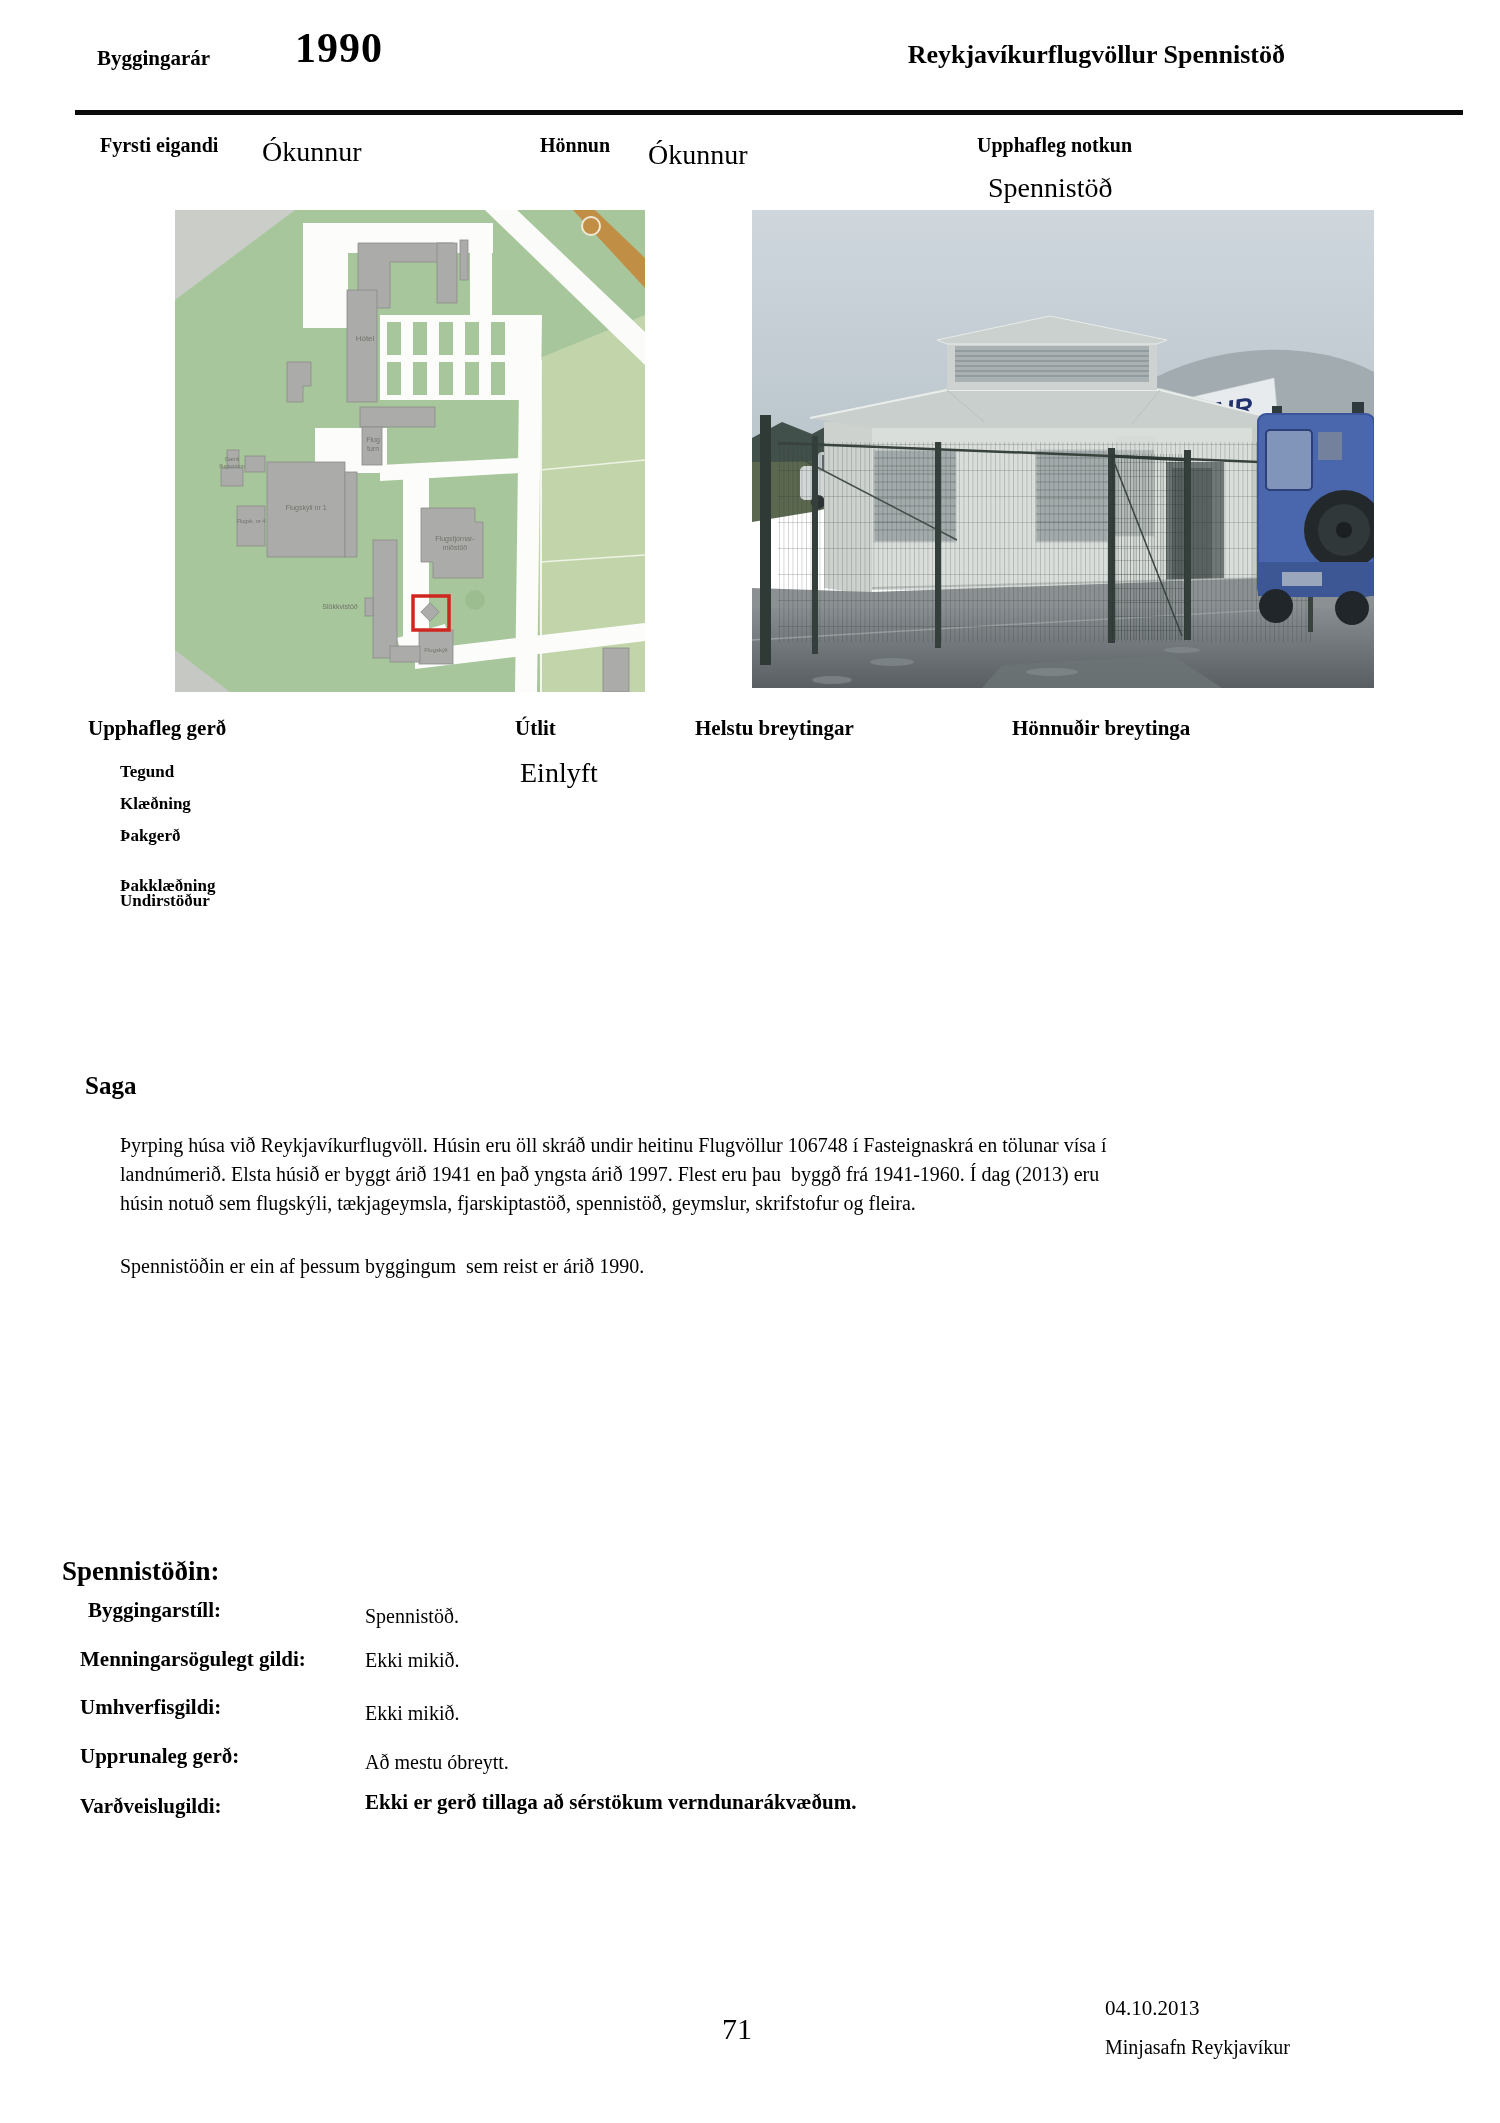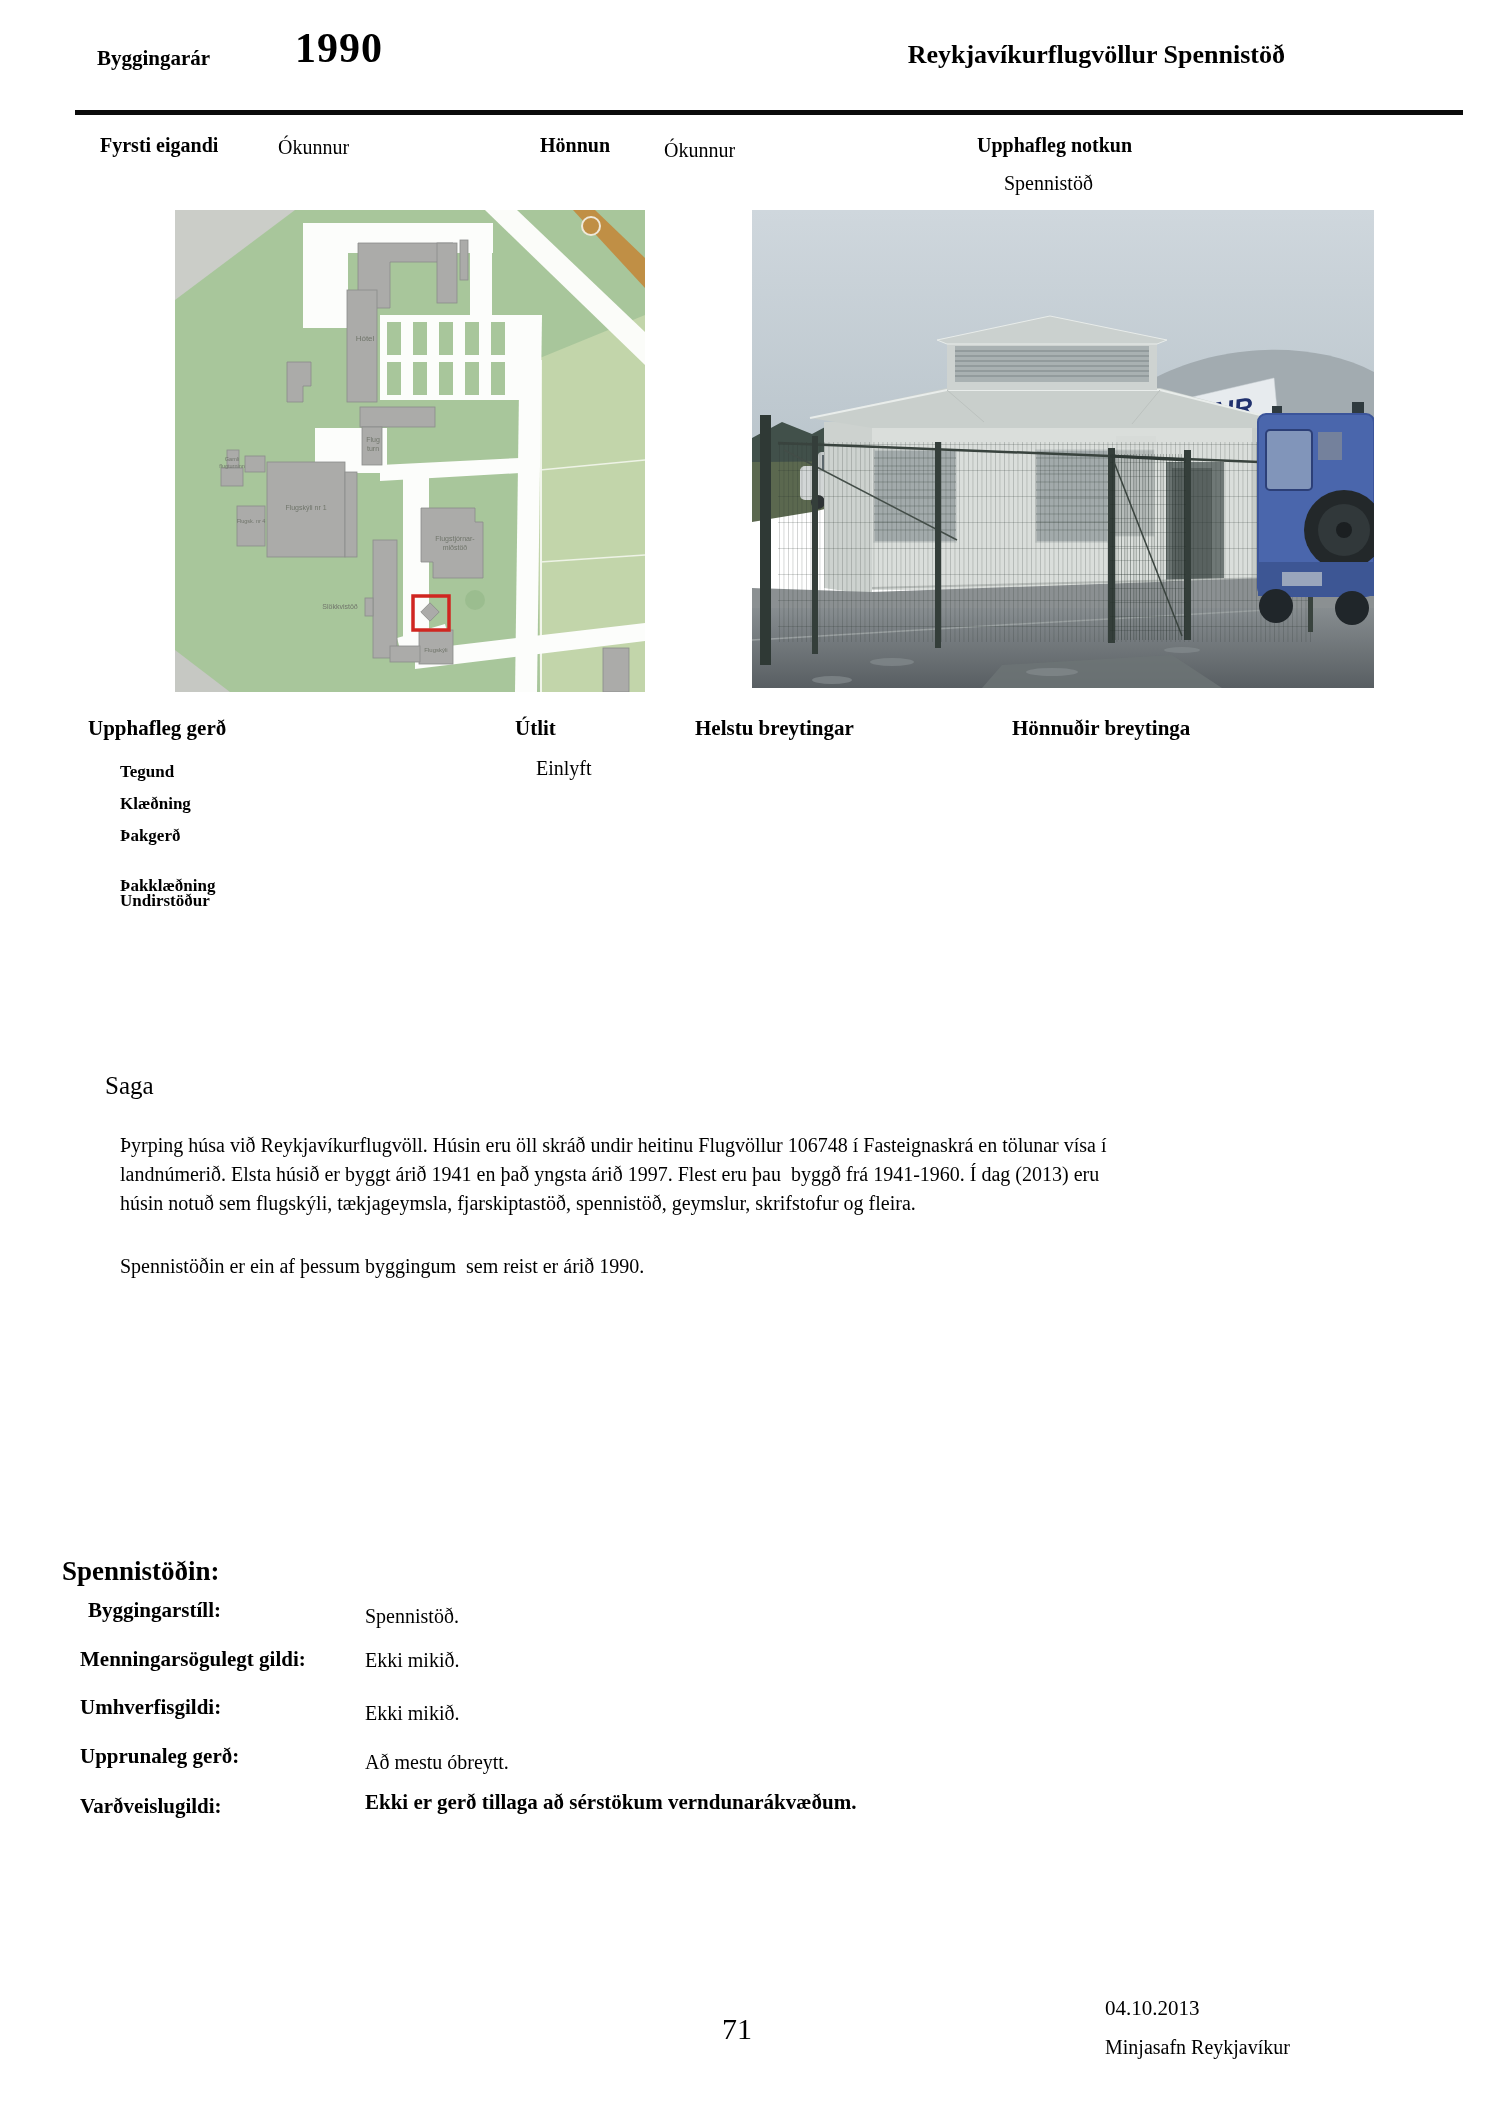--- a/index.html
+++ b/index.html
@@ -4,24 +4,24 @@
 <style>
   html,body{margin:0;padding:0;background:#ffffff;}
   .page{position:relative;width:1500px;height:2123px;background:#ffffff;overflow:hidden;
         font-family:"Liberation Serif","DejaVu Serif",serif;color:#000;border-radius:9px;}
   .abs{position:absolute;white-space:pre;}
   .h-label{font-size:21px;font-weight:bold;}
   .h-year{font-size:42px;font-weight:bold;letter-spacing:1px;margin-left:33px;}
   .h-title{font-size:26px;font-weight:bold;}
   .rule{position:absolute;background:#0b0b0b;}
   .f-label{font-size:20px;font-weight:bold;}
-  .f-value{font-size:20px;margin-left:16px;}
+  .f-value{font-size:28px;}
   .s-head{font-size:21px;font-weight:bold;}
   .sub-label{font-size:17px;font-weight:bold;}
-  .saga-head{font-size:25px;font-weight:normal;margin-left:20px;}
+  .saga-head{font-size:25px;font-weight:bold;}
   .saga-line{font-size:20px;line-height:29px;text-align:right;}
   .as-head{font-size:27px;font-weight:bold;}
   .as-label{font-size:21px;font-weight:bold;}
   .as-value{font-size:20px;}
   .as-value-bold{font-size:21px;font-weight:bold;}
   .foot{font-size:30px;}
   svg{position:absolute;display:block;}
   svg text{font-family:"Liberation Sans","DejaVu Sans",sans-serif;}
 </style>
 </head>

